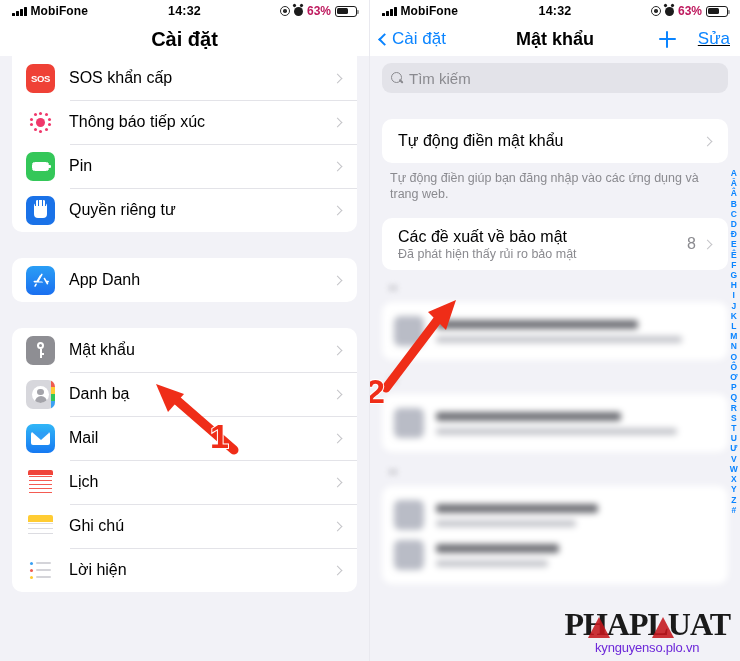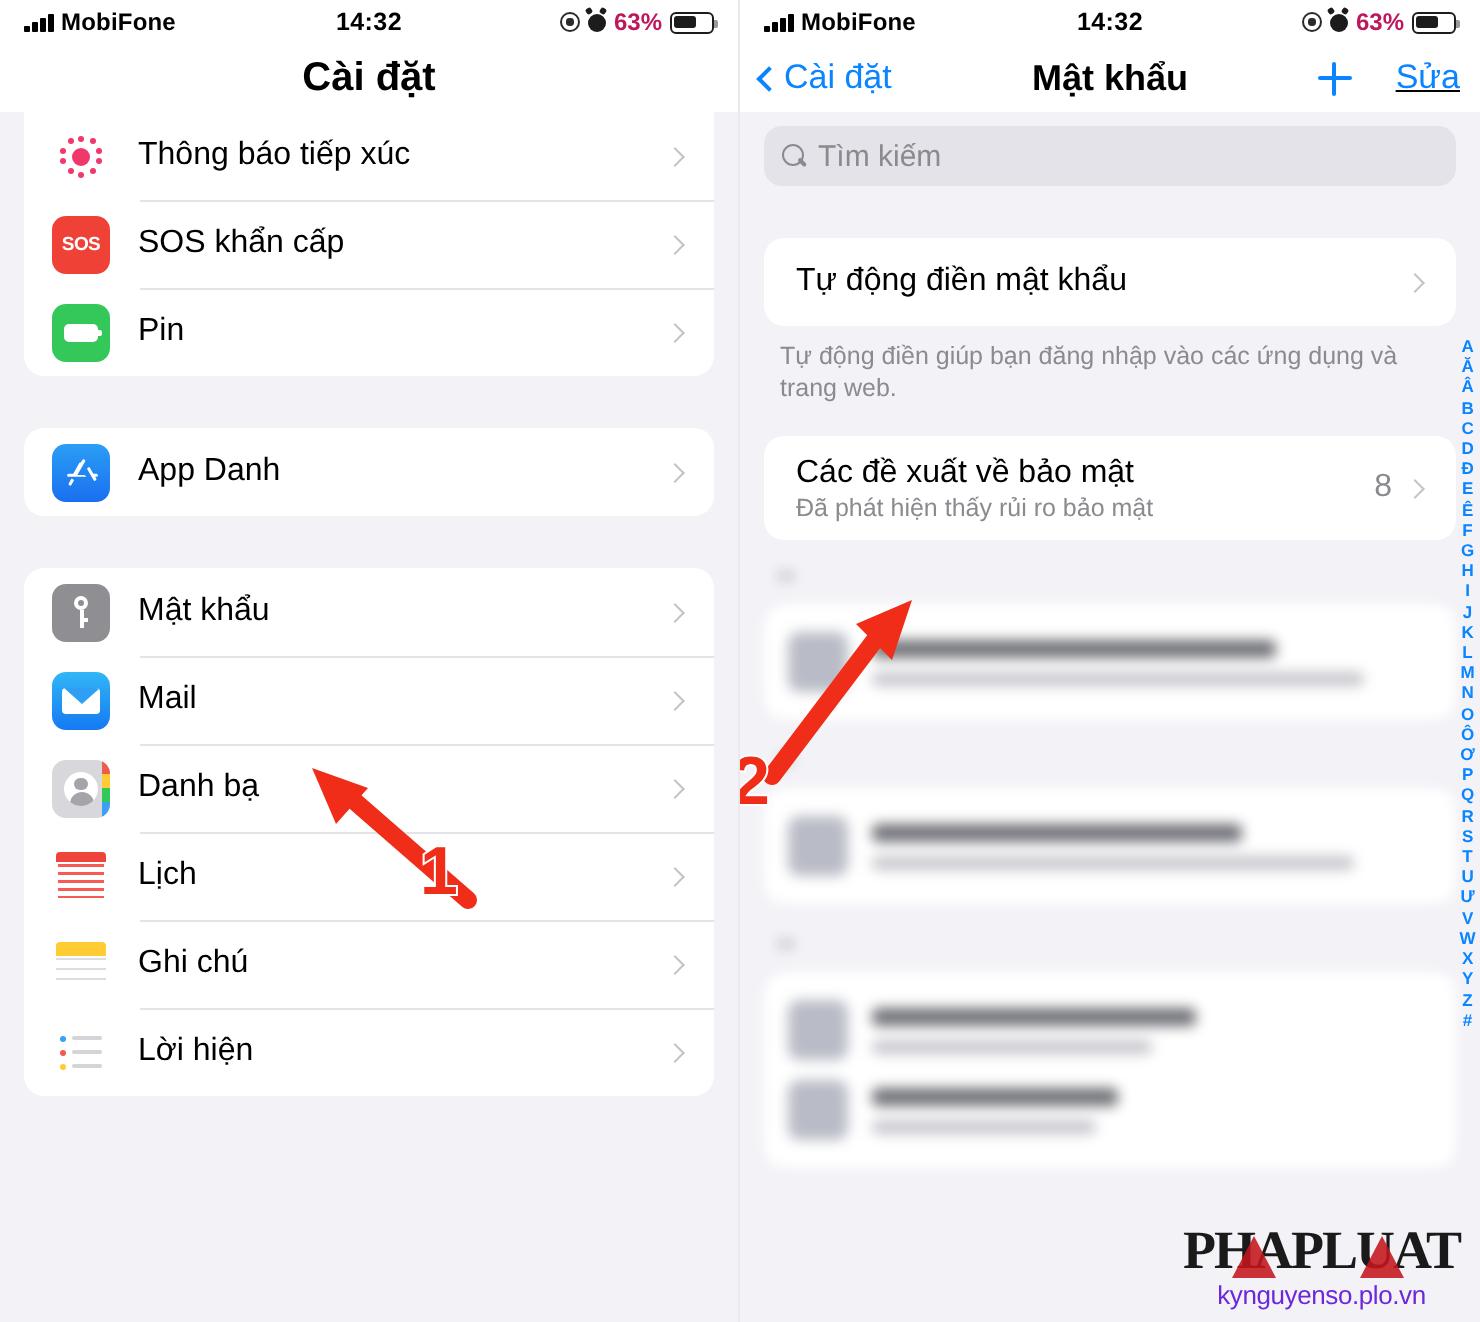--- a/index.html
+++ b/index.html
@@ -231,21 +231,21 @@
     font-size: 8.5px; font-weight: 700; color: #0a84ff; line-height: 10.2px;
     letter-spacing: .2px; cursor: pointer; z-index: 5;
   }
 
   
   .watermark {
     position: absolute; right: 10px; bottom: 6px; text-align: center; z-index: 6;
   }
   .wm-title {
     font-family: "Liberation Serif", serif;
-    font-size: 27px; font-weight: 700; letter-spacing: -1px; line-height: 26px;
+    font-size: 32px; font-weight: 700; letter-spacing: -1px; line-height: 26px;
     color: #1a1a1a; position: relative; display: inline-block;
   }
   .wm-a {
     position: absolute; bottom: -1px; width: 0; height: 0;
     border-left: 11px solid transparent; border-right: 11px solid transparent;
     border-bottom: 21px solid #c4161c; opacity: .88;
   }
   .wm-a.a1 { left: 24px; }
   .wm-a.a2 { left: 88px; }
   .wm-sub { font-size: 13px; color: #6d28d9; margin-top: 1px; letter-spacing: -.2px; }
@@ -287,53 +287,60 @@
       </div>
     </div>
 
     <div class="navbar-left">
       <span class="nav-title">Cài đặt</span>
     </div>
 
     <div class="content">
 
       <div class="group first">
+        <div class="row">
+          <span class="row-icon ic-sos">SOS</span>
+          <span class="row-label">SOS khẩn cấp</span>
+          <span class="chev"></span>
+        </div>
         <div class="row">
           <span class="row-icon ic-exposure">
             <span class="dotring">
               <span class="core"></span>
               <span class="d" style="left:9px;top:0px"></span>
               <span class="d" style="left:14.5px;top:1.6px"></span>
               <span class="d" style="left:17.7px;top:6.2px"></span>
               <span class="d" style="left:17.7px;top:11.8px"></span>
               <span class="d" style="left:14.5px;top:16.4px"></span>
               <span class="d" style="left:9px;top:18px"></span>
               <span class="d" style="left:3.5px;top:16.4px"></span>
               <span class="d" style="left:0.3px;top:11.8px"></span>
               <span class="d" style="left:0.3px;top:6.2px"></span>
               <span class="d" style="left:3.5px;top:1.6px"></span>
             </span>
           </span>
           <span class="row-label">Thông báo tiếp xúc</span>
           <span class="chev"></span>
         </div>
         <div class="row">
-          <span class="row-icon ic-sos">SOS</span>
-          <span class="row-label">SOS khẩn cấp</span>
-          <span class="chev"></span>
-        </div>
-        <div class="row">
           <span class="row-icon ic-battery">
               <span class="b">
                 <i></i>
               </span>
             </span>
           <span class="row-label">Pin</span>
           <span class="chev"></span>
         </div>
+        <div class="row">
+          <span class="row-icon ic-privacy">
+              <span class="hand"></span>
+            </span>
+          <span class="row-label">Quyền riêng tư</span>
+          <span class="chev"></span>
+        </div>
       </div>
 
       <div class="gap"></div>
 
       <div class="group">
         <div class="row">
           <span class="row-icon ic-appstore">
             <svg viewBox="0 0 24 24" aria-hidden="true">
                 <path fill="#ffffff" d="M7.2 17.4l-1.1 1.9a1 1 0 11-1.7-1l1.1-1.9a1 1 0 111.7 1zM12 5.2l.9-1.5a1 1 0 011.7 1l-4.9 8.5h3.5c1.1 0 1.8.4 2.2 1.2H4.2a1 1 0 110-2h2.9L11 5.6zM19.8 12.4h1.9a1 1 0 110 2h-.7l.5.9a1 1 0 11-1.7 1l-3.6-6.2a1 1 0 111.7-1l1.9 3.3z"></path>
               </svg>
@@ -348,40 +355,40 @@
       <div class="group">
         <div class="row">
           <span class="row-icon ic-key">
             <span class="k">
                 <span class="head"></span>
                 <span class="stem"></span>
                 <span class="tooth"></span>
               </span>
           </span>
           <span class="row-label">Mật khẩu</span>
-          <span class="chev"></span>
-        </div>
-        <div class="row">
-          <span class="row-icon ic-mail">
-              <span class="env"></span>
-            </span>
-          <span class="row-label">Mail</span>
           <span class="chev"></span>
         </div>
         <div class="row">
           <span class="row-icon ic-contacts">
             <span class="person"></span>
             <span class="tabs">
                 <i style="background:#f05b4f"></i>
                 <i style="background:#ffcc33"></i>
                 <i style="background:#34c759"></i>
                 <i style="background:#3aa0f3"></i>
               </span>
           </span>
           <span class="row-label">Danh bạ</span>
+          <span class="chev"></span>
+        </div>
+        <div class="row">
+          <span class="row-icon ic-mail">
+              <span class="env"></span>
+            </span>
+          <span class="row-label">Mail</span>
           <span class="chev"></span>
         </div>
         <div class="row">
           <span class="row-icon ic-cal">
             <span class="top"></span>
               <span class="grid"></span>
           </span>
           <span class="row-label">Lịch</span>
           <span class="chev"></span>
         </div>

